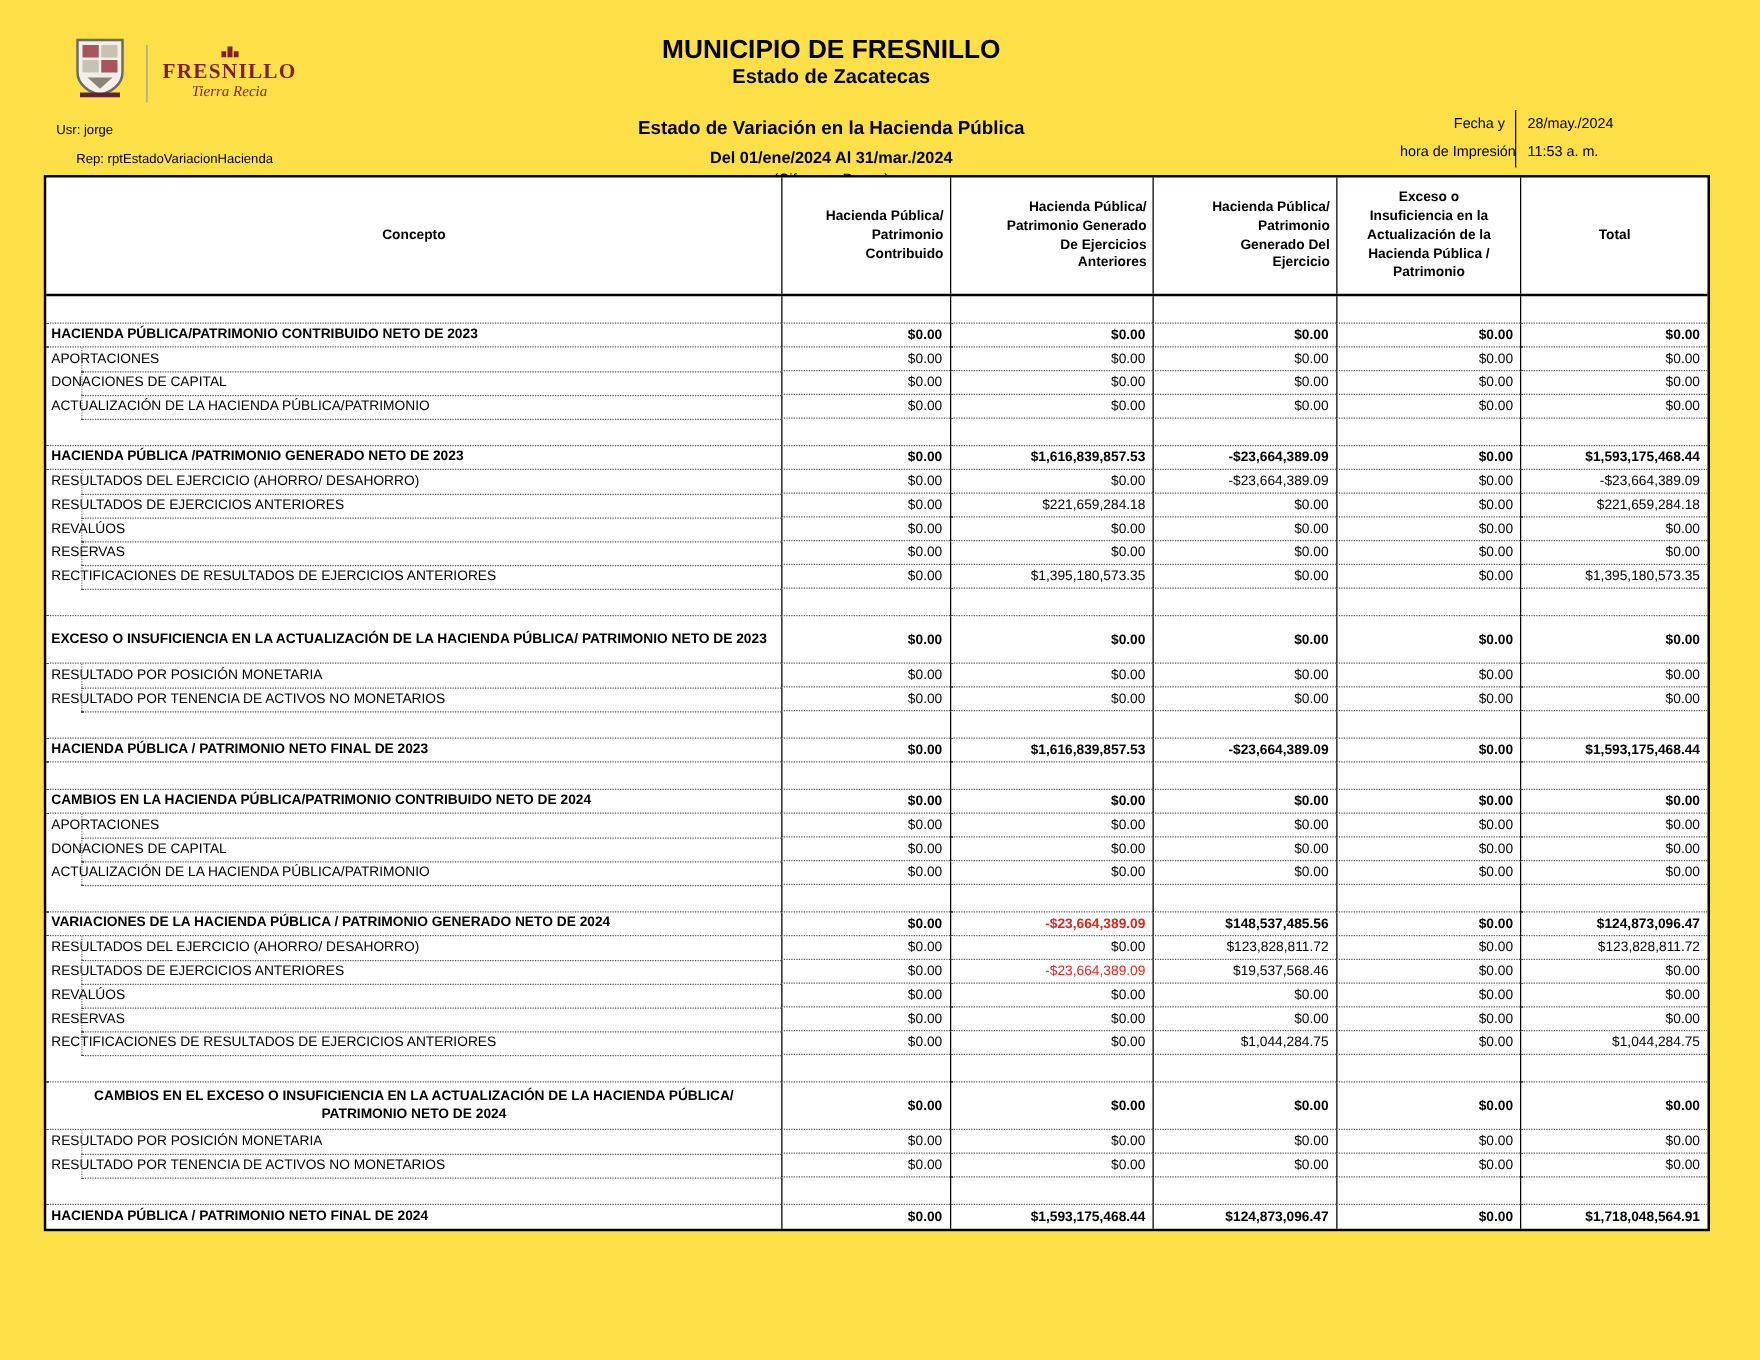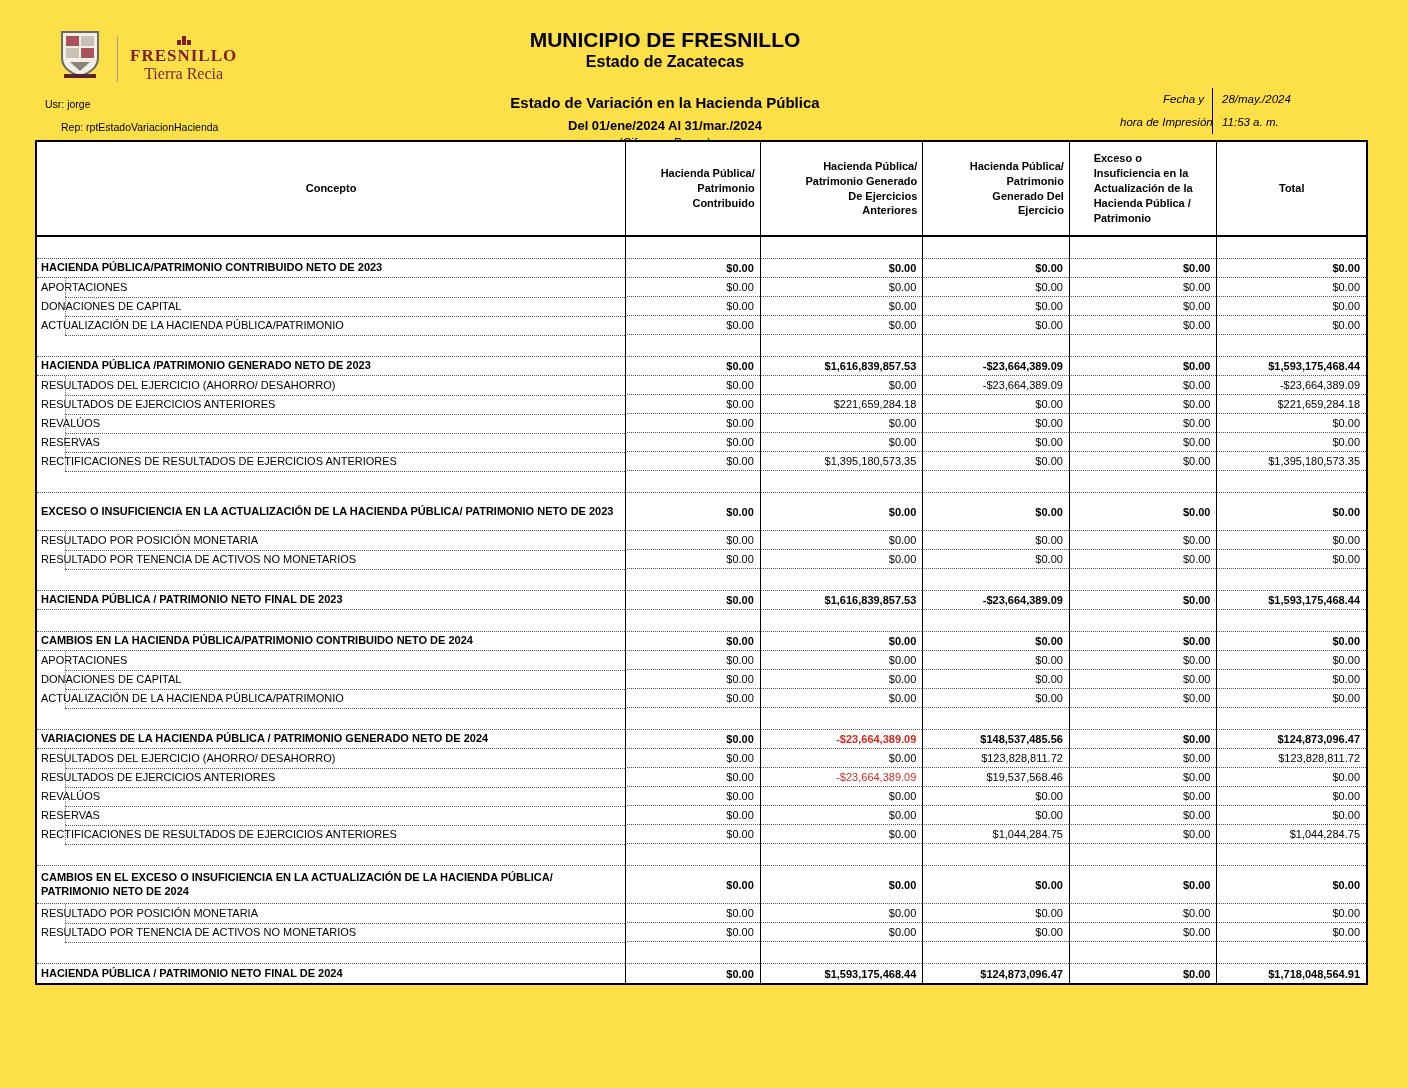--- a/index.html
+++ b/index.html
@@ -12,66 +12,66 @@
     overflow: hidden;
   }
 
   
   .logos { position:absolute; left:55px; top:30px; display:flex; align-items:center; gap:12px; }
   .crest { width:50px; height:58px; display:flex; flex-direction:column; align-items:center; }
   .logo-divider { width:1px; height:46px; background:#9a9a9a; }
   .wordmark-block { display:flex; flex-direction:column; align-items:center; }
   .wordmark-icon { width:14px; height:9px; margin-bottom:1px; }
   .wordmark { font-family:"Liberation Serif", serif; font-weight:bold; font-size:17px; letter-spacing:1px; color:#7e1f2e; }
-  .wordmark-sub { font-family:"Liberation Serif", serif; font-size:16px; color:#7e1f2e; margin-top:-1px; }
+  .wordmark-sub { font-family:"Liberation Serif", serif; font-style:italic; font-size:12px; color:#7e1f2e; margin-top:-1px; }
 
   .titles { position:absolute; left:35px; top:28px; width:1260px; text-align:center; }
   .t-main   { font-size:21px; font-weight:bold; }
   .t-state  { font-size:16px; font-weight:bold; margin-top:1px; }
   .t-report { font-size:15px; font-weight:bold; margin-top:23px; }
   .t-period { font-size:13px; font-weight:bold; margin-top:7px; }
   .t-cifras { font-size:12px; margin-top:3px; }
 
   .usr { position:absolute; left:45px; top:98px;  font-size:10.5px; }
   .rep { position:absolute; left:45px; top:121px; font-size:10.5px;margin-left:16px; }
 
-  .print-info { position:absolute; left:1120px; top:88px; display:flex; font-size:11.5px;font-style:italic; }
+  .print-info { position:absolute; left:1120px; top:88px; display:flex; font-size:11.5px; }
   .pi-labels { width:92px; text-align:right; padding-right:8px; }
   .pi-labels div, .pi-values div { height:23px; line-height:23px; white-space:nowrap; }
   .pi-values { border-left:1px solid #000; padding-left:9px; min-width:95px; }
 
   
   .report-table {
     position:absolute; left:35px; top:140px; width:1333px;
     border:2px solid #000; background:#fff;
   }
   .thead { display:flex; height:95px; border-bottom:2px solid #000; }
   .hcell {
     font-size:11px; font-weight:bold; white-space:pre-line;
     display:flex; align-items:center; padding:2px 5px; line-height:1.35;
   }
   .hcell + .hcell { border-left:1px solid #000; }
   .h0 { width:590px; justify-content:center; text-align:center; }
   .h1 { width:135px; justify-content:flex-end; text-align:right; }
   .h2 { width:163px; justify-content:flex-end; text-align:right; }
   .h3 { width:147px; justify-content:flex-end; text-align:right; }
-  .h4 { width:148px; justify-content:center; }
+  .h4 { width:148px; justify-content:center; text-align:center; }
   .h5 { width:150px; justify-content:center; text-align:center; }
 
   .trow { display:flex; }
   .trow.spacer   { height:22px; }
   .trow.section  { min-height:19px; }
   .trow.item     { height:19px; }
   .trow.section2 { height:38px; }
 
   .cell { border-bottom:1px dotted #555; display:flex; align-items:center; font-size:11px; }
   .tbody .trow:last-child .cell { border-bottom:none; }
   .cell + .cell { border-left:1px solid #000; }
 
-  .cell.concepto { width:590px; padding:1px 4px 1px 4px; position:relative; line-height:1.25; }
+  .cell.concepto { width:590px; padding:1px 4px 1px 4px; position:relative; line-height:1.25;text-align:center; }
   .cell.v0 { width:135px; } .cell.v1 { width:163px; } .cell.v2 { width:147px; }
   .cell.v3 { width:148px; } .cell.v4 { width:150px; }
   .cell.val { justify-content:flex-end; text-align:right; padding-right:6px; white-space:nowrap; }
 
   .trow.section .cell, .trow.section2 .cell { font-weight:bold; }
   .trow.item .cell.concepto { border-bottom:none; }
   .trow.item .cell.concepto::after {
     content:""; position:absolute; left:28px; right:0; bottom:-1px;
     border-bottom:1px dotted #555;
   }

